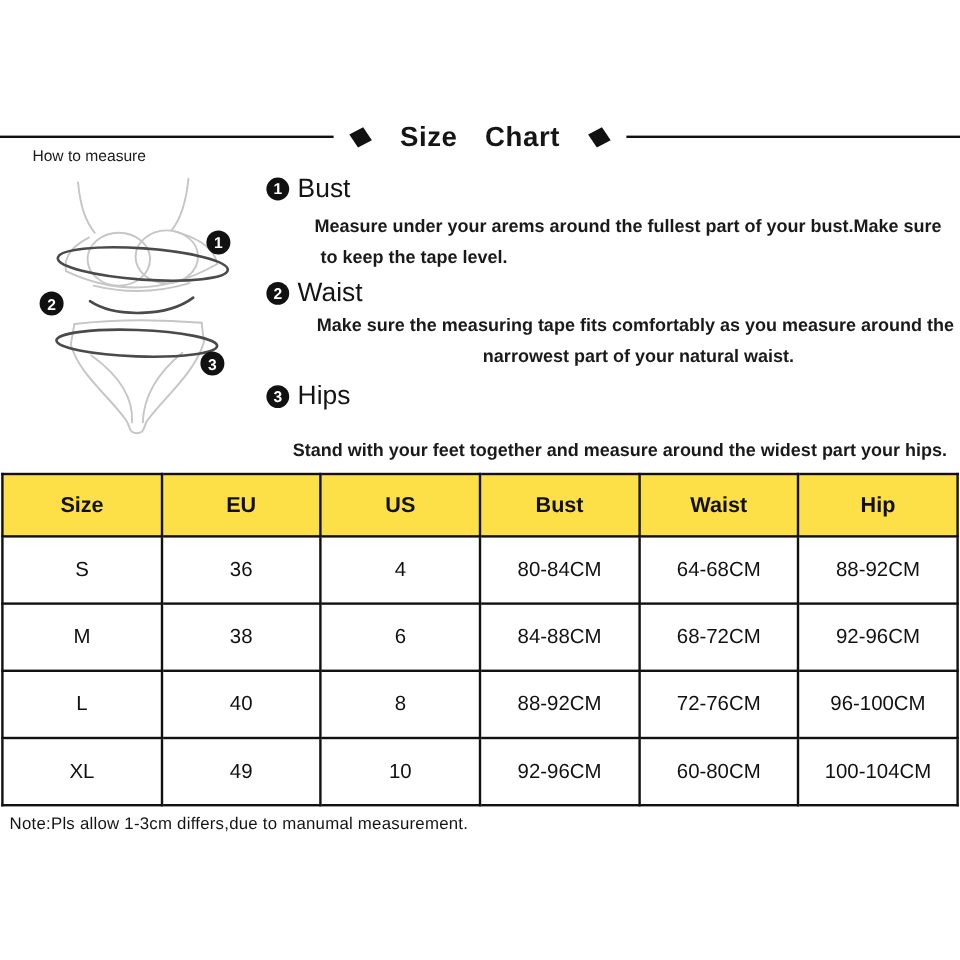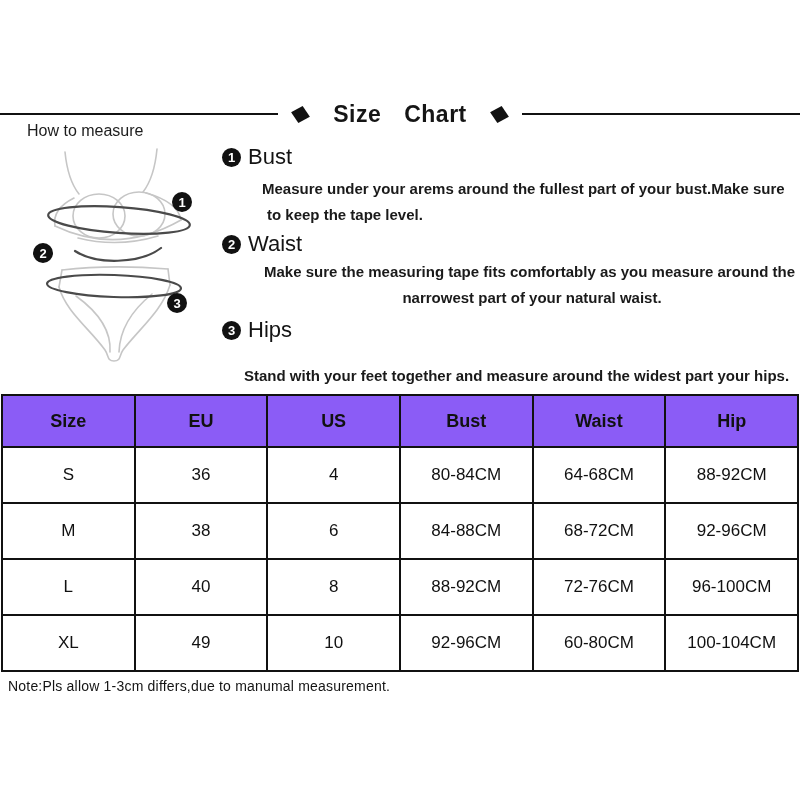--- a/index.html
+++ b/index.html
@@ -39,21 +39,21 @@
     word-spacing: 16px;
     letter-spacing: 0.5px;
     padding: 0 10px;
     white-space: nowrap;
   }
 
   
   .howto-title {
     position: absolute;
     left: 27px; top: 122px;
-    font-size: 16px;
+    font-size: 13px;
     font-weight: 500;
     color: #1c1c1c;
   }
   .figure-wrap {
     position: absolute;
     left: 18px; top: 146px;
     width: 205px; height: 240px;
   }
 
   
@@ -95,21 +95,21 @@
     width: 798px;
     border-collapse: collapse;
     table-layout: fixed;
   }
   .size-table th, .size-table td {
     border: 2px solid #111;
     text-align: center;
     vertical-align: middle;
   }
   .size-table th {
-    background: #8b5cf6;
+    background: #fde047;
     height: 52px;
     font-size: 18px;
     font-weight: bold;
     color: #111;
   }
   .size-table td {
     background: #fff;
     height: 56px;
     font-size: 17px;
     font-weight: 400;

